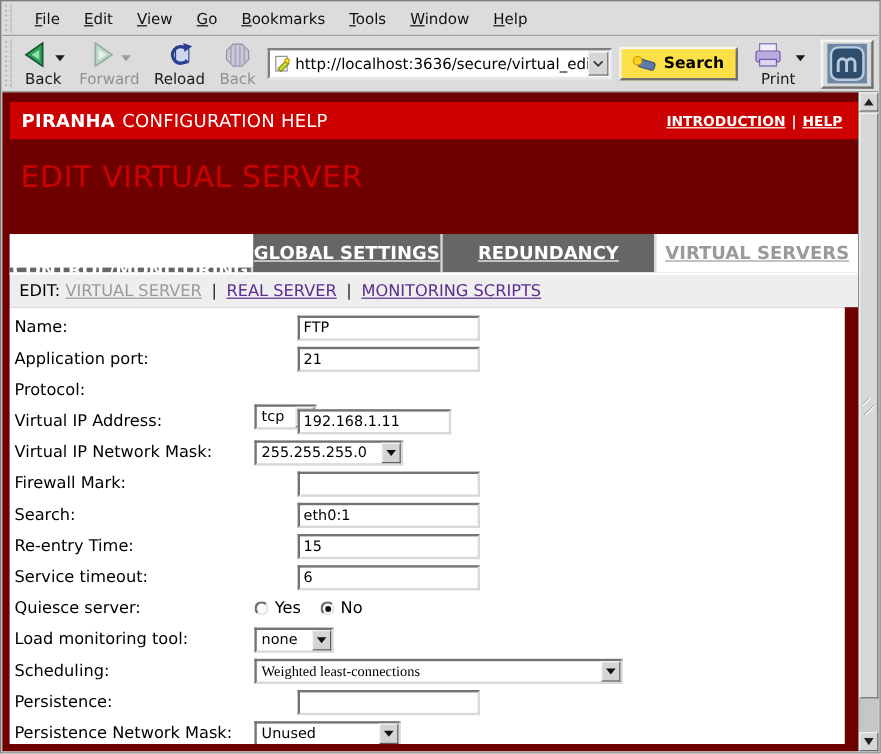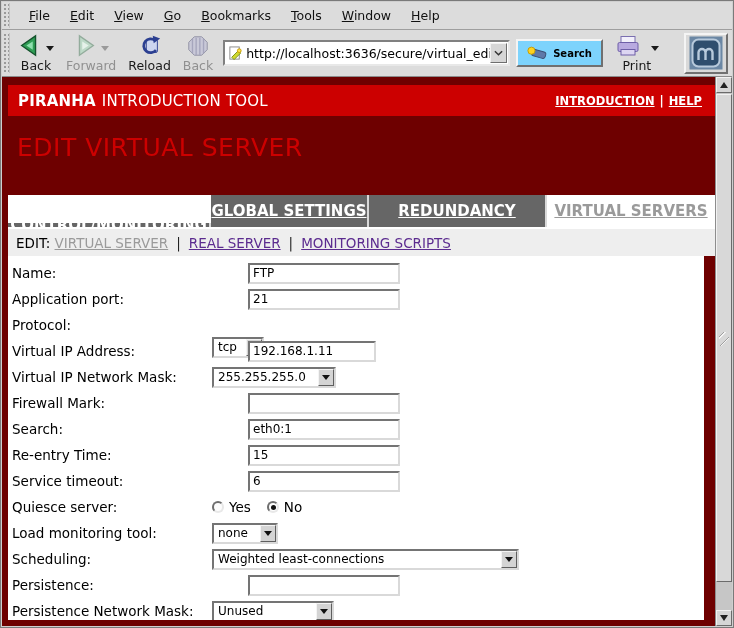--- a/index.html
+++ b/index.html
@@ -35,22 +35,22 @@
   .urlbar{display:flex;align-items:center;height:26px;width:287px;background:#fff;
     border:2px solid #808080;border-right-color:#e8e8e8;border-bottom-color:#e8e8e8;
     margin:0 4px;padding-left:3px;}
   .urlbar input{flex:1;border:0;outline:none;font-size:12.5px;height:20px;min-width:0;
     font-family:"DejaVu Sans",sans-serif;color:#000;background:#fff;}
   .url-dd{width:17px;height:20px;background:#d6d6d6;border:1px solid #f2f2f2;
     border-right-color:#6e6e6e;border-bottom-color:#6e6e6e;display:flex;align-items:center;
     justify-content:center;margin-right:1px;cursor:pointer;}
   
   .search-btn{display:flex;align-items:center;gap:4px;height:28px;padding:2px 9px;
-    background:#7dd3fc;border:2px solid #f4f4f4;border-right-color:#707070;
-    border-bottom-color:#707070;font-size:10px;font-weight:bold;color:#000;
+    background:#fde047;border:2px solid #f4f4f4;border-right-color:#707070;
+    border-bottom-color:#707070;font-size:13px;font-weight:bold;color:#000;
     margin:0 6px 0 2px;cursor:pointer;font-family:"DejaVu Sans",sans-serif;}
   .logo-btn{width:44px;height:41px;margin-left:auto;background:#d9d9d9;border:2px solid #f4f4f4;
     border-right-color:#707070;border-bottom-color:#707070;display:flex;align-items:center;
     justify-content:center;cursor:pointer;}
   
   .content{flex:1;display:flex;min-height:0;}
   .page{flex:1;position:relative;background:var(--maroon);overflow:hidden;}
   .banner{position:absolute;top:8px;left:6px;right:0;height:31px;background:var(--banner-red);
     display:flex;align-items:center;justify-content:space-between;padding:0 13px 0 10px;}
   .brand{color:#fff;font-size:15px;letter-spacing:.2px;}
@@ -239,21 +239,21 @@
           </svg>
       </span>
     </div>
   </div>
 
   <div class="content">
     <div class="page">
 
       <div class="banner">
         <div class="brand">
-          <b>PIRANHA</b><span>INTRODUCTION TOOL</span>
+          <b>PIRANHA</b><span>CONFIGURATION HELP</span>
         </div>
         <div class="banner-links">
           <a>INTRODUCTION</a><span class="sep">|</span><a>HELP</a>
         </div>
       </div>
 
       <h1 class="heading">EDIT VIRTUAL SERVER</h1>
 
       <div class="tabs" id="tabs">
           <div class="tab t0">
@@ -334,21 +334,21 @@
             <span class="flabel">Load monitoring tool:</span>
             <div class="selectbox" style="width: 66px;">
               <span class="sel-val">none</span>
               <span class="sel-btn">
                 <span class="sel-tri"></span>
               </span>
             </div>
           </div>
           <div class="frow">
             <span class="flabel">Scheduling:</span>
-            <div class="selectbox" style="width: 307px;">
+            <div class="selectbox" style="width: 307px; font-family: Liberation Serif, serif;">
               <span class="sel-val">Weighted least-connections</span>
               <span class="sel-btn">
                 <span class="sel-tri"></span>
               </span>
             </div>
           </div>
           <div class="frow">
             <span class="flabel">Persistence:</span>
             <input class="tinput" style="width: 152px;">
           </div>

